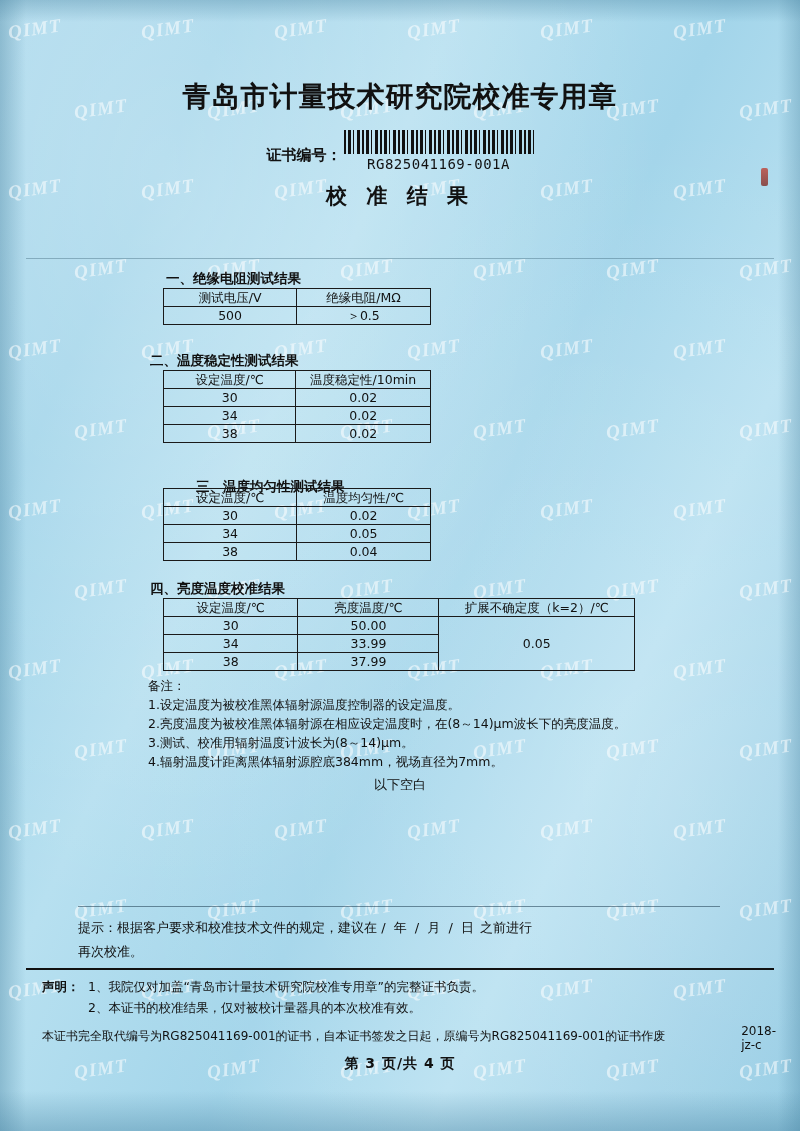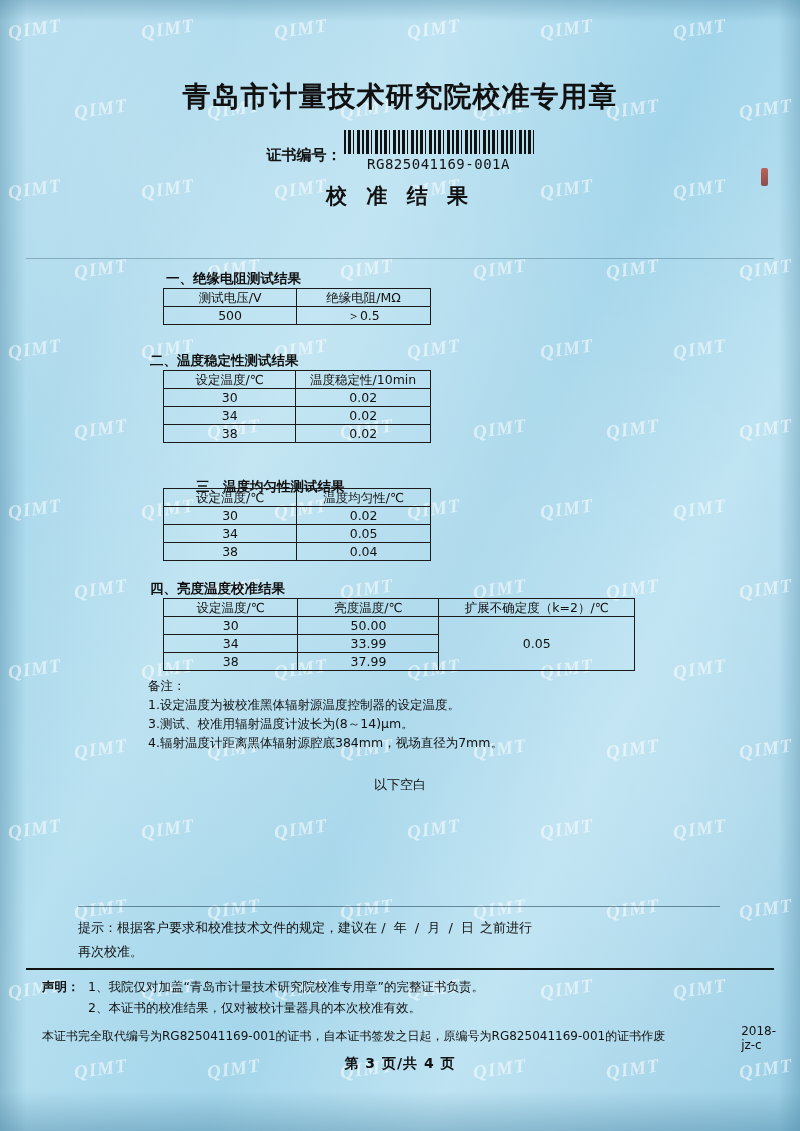--- a/index.html
+++ b/index.html
@@ -307,20 +307,21 @@
       <tr>
         <td>38</td>
         <td>37.99</td>
       </tr>
     </tbody>
       </table>
 
     <div class="notes">
       <div>备注：</div>
       <div>1.设定温度为被校准黑体辐射源温度控制器的设定温度。</div>
+      <div>2.亮度温度为被校准黑体辐射源在相应设定温度时，在(8～14)μm波长下的亮度温度。</div>
       <div>3.测试、校准用辐射温度计波长为(8～14)μm。</div>
       <div>4.辐射温度计距离黑体辐射源腔底384mm，视场直径为7mm。</div>
     </div>
     <div class="blank">以下空白</div>
 
     <div class="hr-tip"></div>
     <div class="tip">
       <span>提示：根据客户要求和校准技术文件的规定，建议在</span>
       <span class="slash">/    年    /    月    /    日</span>
       <span>之前进行</span>

